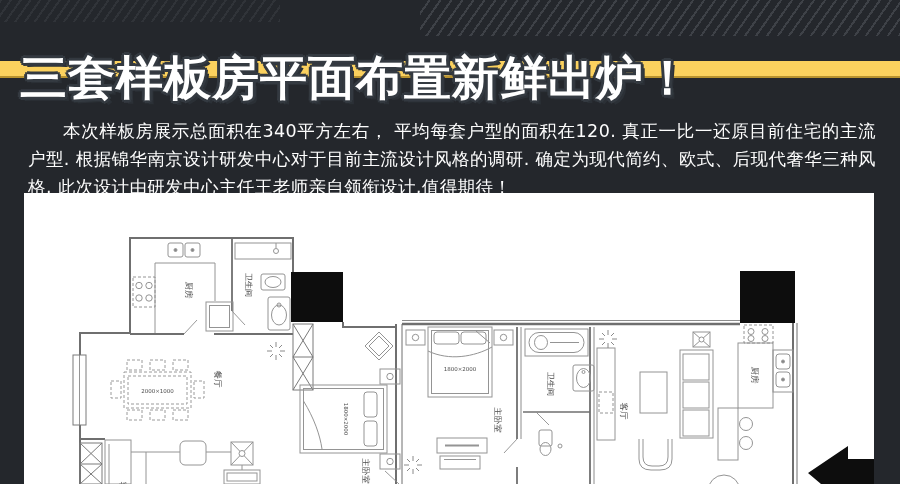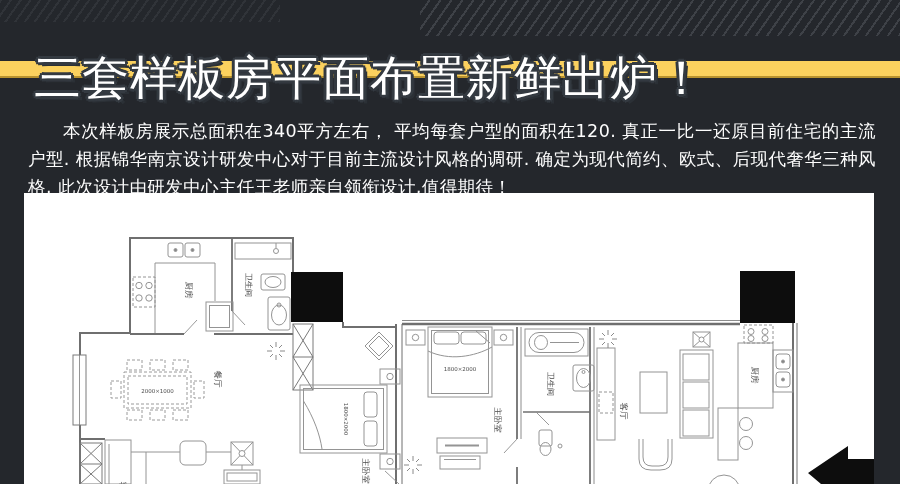--- a/index.html
+++ b/index.html
@@ -12,23 +12,23 @@
   }
   .tex1{position:absolute;top:0;left:420px;width:480px;height:36px;
     background:repeating-linear-gradient(-55deg,rgba(210,216,226,0.15) 0 2px,transparent 2px 9px);}
   .tex2{position:absolute;top:0;left:0;width:280px;height:22px;
     background:repeating-linear-gradient(-55deg,rgba(210,216,226,0.07) 0 2px,transparent 2px 8px);}
   .accent-band{
     position:absolute;left:0;top:61px;width:900px;height:15px;
     background:#fbd15e;border-bottom:2px solid #b8922f;z-index:2;
   }
   .page-title{
-    position:absolute;left:34px;top:16px;z-index:3;
+    position:absolute;left:20px;top:16px;z-index:3;
     font-family:"DejaVu Serif","Liberation Serif",serif;
-    font-weight:normal;font-size:47px;line-height:1.3;letter-spacing:1px;
+    font-weight:bold;font-size:47px;line-height:1.3;letter-spacing:1px;
     color:#ffffff;
     text-shadow:
       2px 2px 0 #343a41,-2px 2px 0 #343a41,2px -2px 0 #343a41,-2px -2px 0 #343a41,
       0 3px 0 #343a41,3px 0 0 #343a41,0 -3px 0 #343a41,-3px 0 0 #343a41,
       4px 4px 0 #2b3036;
     white-space:nowrap;
   }
   .intro{
     position:absolute;left:28px;top:99px;width:848px;z-index:3;
     color:#fdfdfd;font-size:17.5px;line-height:28px;letter-spacing:0.4px;

